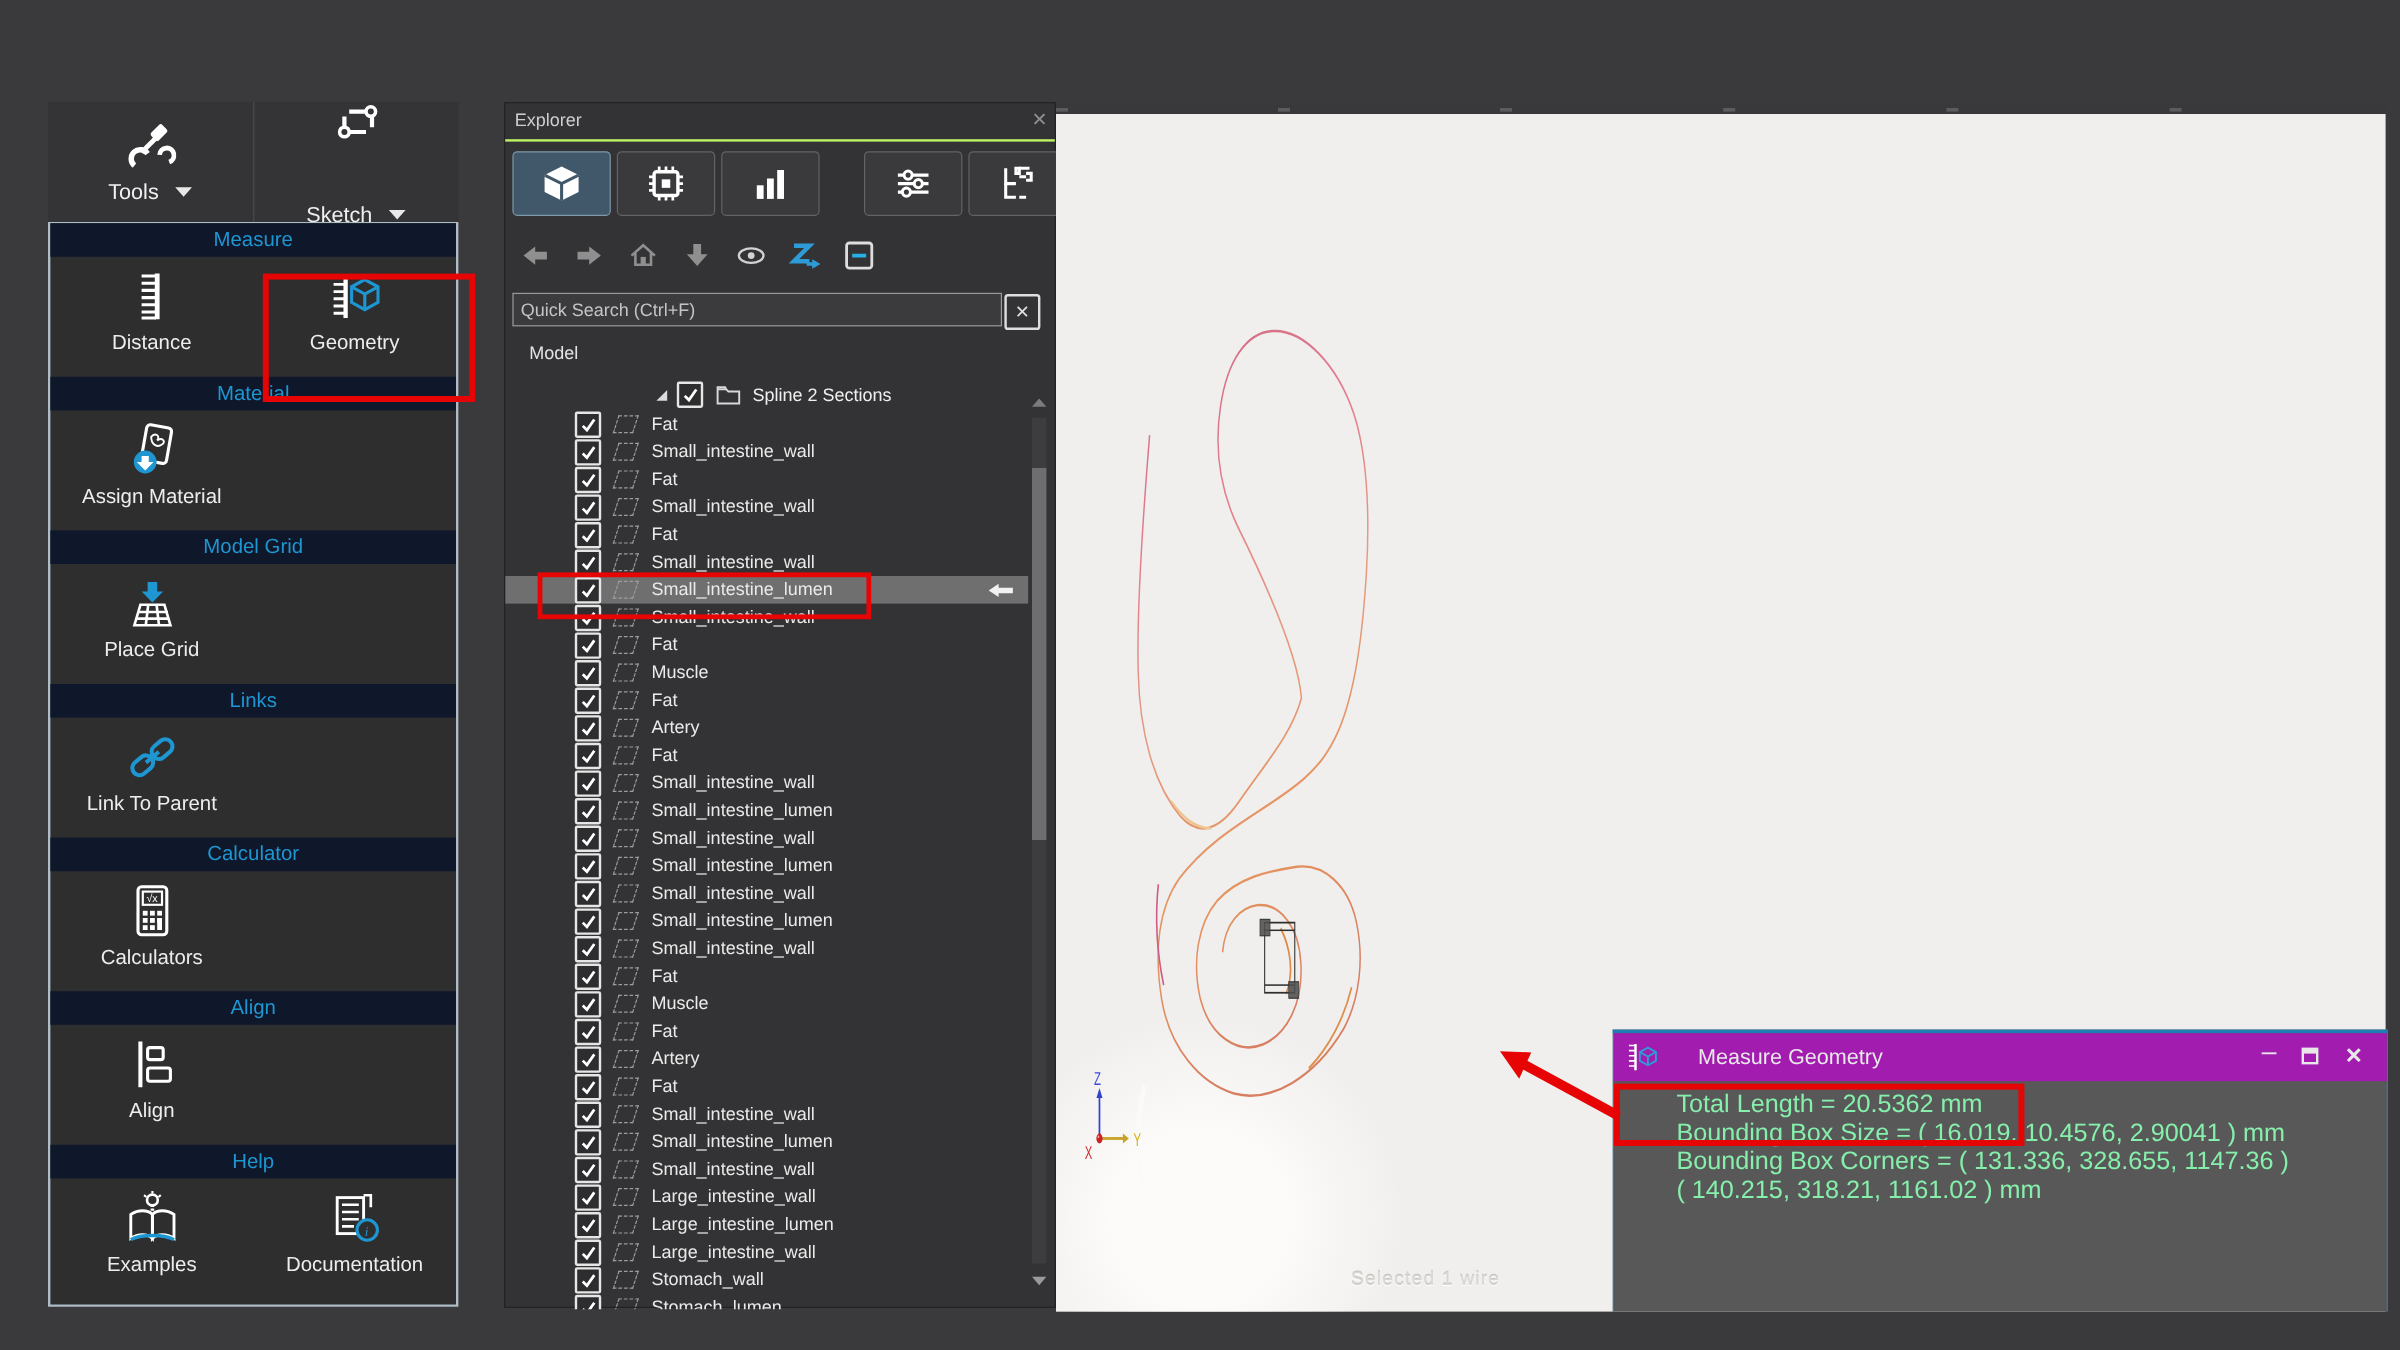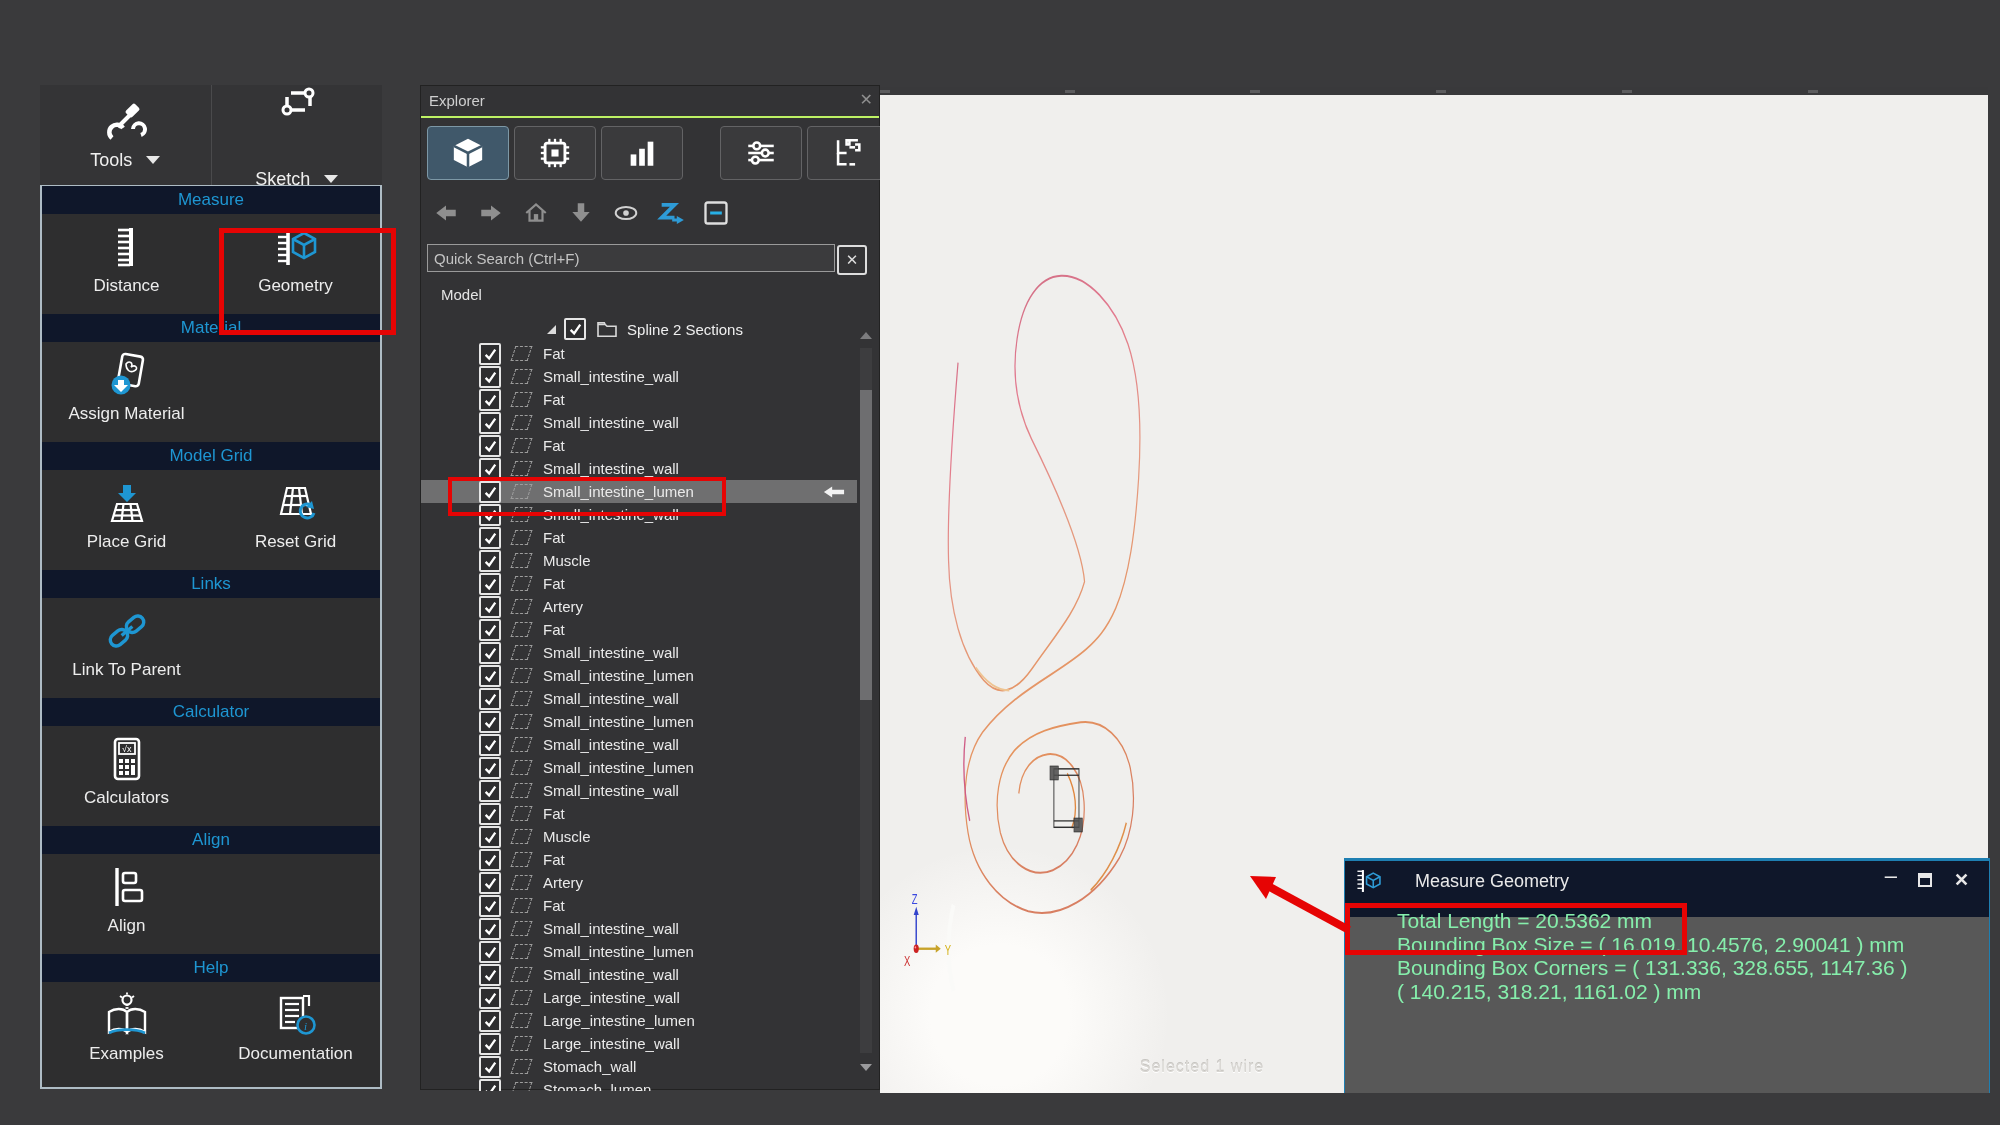--- a/index.html
+++ b/index.html
@@ -53,25 +53,25 @@
   #scroll{position:absolute;right:5px;top:232px;width:16px;height:765px;}
   #scroll .up{position:absolute;top:14px;left:2px;width:0;height:0;border-left:6px solid transparent;border-right:6px solid transparent;border-bottom:7px solid #7c7c7e;}
   #scroll .dn{position:absolute;bottom:12px;left:2px;width:0;height:0;border-left:6px solid transparent;border-right:6px solid transparent;border-top:7px solid #9a9a9c;}
   #scroll .track{position:absolute;top:30px;bottom:30px;left:2px;width:12px;background:#3d3d3f;}
   #scroll .thumb{position:absolute;top:72px;left:2px;width:12px;height:310px;background:#6e6e70;}
   
   #topstrip{position:absolute;left:880px;top:87px;width:1108px;height:8px;background:#39393b;}
   #topstrip i{position:absolute;top:3px;width:10px;height:3px;background:#5c5c5e;}
   #viewport{position:absolute;left:880px;top:95px;width:1108px;height:998px;
     background:radial-gradient(circle at 120px 920px,#fcfbf9 0 70px,rgba(252,251,249,0) 170px),#f0efed;}
-  #status-text{position:absolute;left:212px;top:963px;width:220px;text-align:center;color:#d8d6d2;font-size:16px;letter-spacing:1px;
+  #status-text{position:absolute;left:198px;top:963px;width:220px;text-align:center;color:#d8d6d2;font-size:16px;letter-spacing:1px;
     text-shadow:0 1px 0 #ffffff,0 -1px 0 #c6c4c0;}
   
   #dialog{position:absolute;left:1344px;top:858px;width:646px;height:235px;background:#585858;border-top:3px solid #1e7fb2;border-left:1px solid #1e7fb2;border-right:1px solid #1e7fb2;box-sizing:border-box;z-index:10;}
-  #dlg-title{position:absolute;left:0;top:0;width:100%;height:56px;background:#0f172a;}
+  #dlg-title{position:absolute;left:0;top:0;width:100%;height:40px;background:#a21caf;}
   #dlg-title .dt{position:absolute;left:70px;top:10px;color:#e9e9e9;font-size:18px;}
   #dlg-icon{position:absolute;left:10px;top:6px;}
   .wbtn{position:absolute;top:8px;color:#e8e8e8;font-size:18px;cursor:pointer;}
   #dlg-min{right:92px;top:2px;font-size:22px;}
   #dlg-max{right:56px;}
   #dlg-close{right:20px;font-weight:bold;}
   #dlg-body{position:absolute;left:16px;top:48px;right:10px;color:#86efac;font-size:21px;line-height:23.5px;margin-left:36px;}
   
   .redbox{position:absolute;border:5px solid #e60404;z-index:20;pointer-events:none;}
   #redbox-tree{border-width:4px;}
@@ -182,36 +182,20 @@
                 <path d="M13,24 H33 L38,41 H8 Z"></path>
                 <line x1="11" y1="30" x2="36" y2="30"></line>
                   <line x1="9.5" y1="35.5" x2="37" y2="35.5"></line>
                 <line x1="19.5" y1="24" x2="17.5" y2="41"></line>
                   <line x1="26.5" y1="24" x2="28.5" y2="41"></line>
               </g>
               <polygon points="19,5 27,5 27,13 32,13 23,22 14,13 19,13" fill="#1e96d2"></polygon>
             </svg>
             </span>
           <span class="blbl">Place Grid</span>
-        </div>
-        <div class="rbtn">
-          <span class="ibox">
-            <svg width="46" height="46" viewBox="0 0 46 46">
-              <g stroke="#fff" stroke-width="2.2" fill="none">
-                <path d="M14,8 H32 L38,34 H8 Z"></path>
-                <line x1="12.5" y1="16" x2="34" y2="16"></line>
-                  <line x1="10.5" y1="25" x2="36" y2="25"></line>
-                <line x1="20" y1="8" x2="17" y2="34"></line>
-                  <line x1="26" y1="8" x2="29" y2="34"></line>
-              </g>
-              <path d="M41,33 a7,7 0 1 1 -3,-8" stroke="#1e96d2" stroke-width="3" fill="none"></path>
-              <polygon points="39,21 41,29 33,27" fill="#1e96d2"></polygon>
-            </svg>
-            </span>
-          <span class="blbl">Reset Grid</span>
         </div>
       </div>
 
       <div class="sect-h">Links</div>
       <div class="sect-r">
         <div class="rbtn">
           <span class="ibox">
             <svg width="46" height="46" viewBox="0 0 46 46">
               <g transform="rotate(-40 23 23)" stroke="#1e96d2" stroke-width="3.4" fill="none">
                 <rect x="3" y="17" width="19" height="12" rx="6"></rect>

